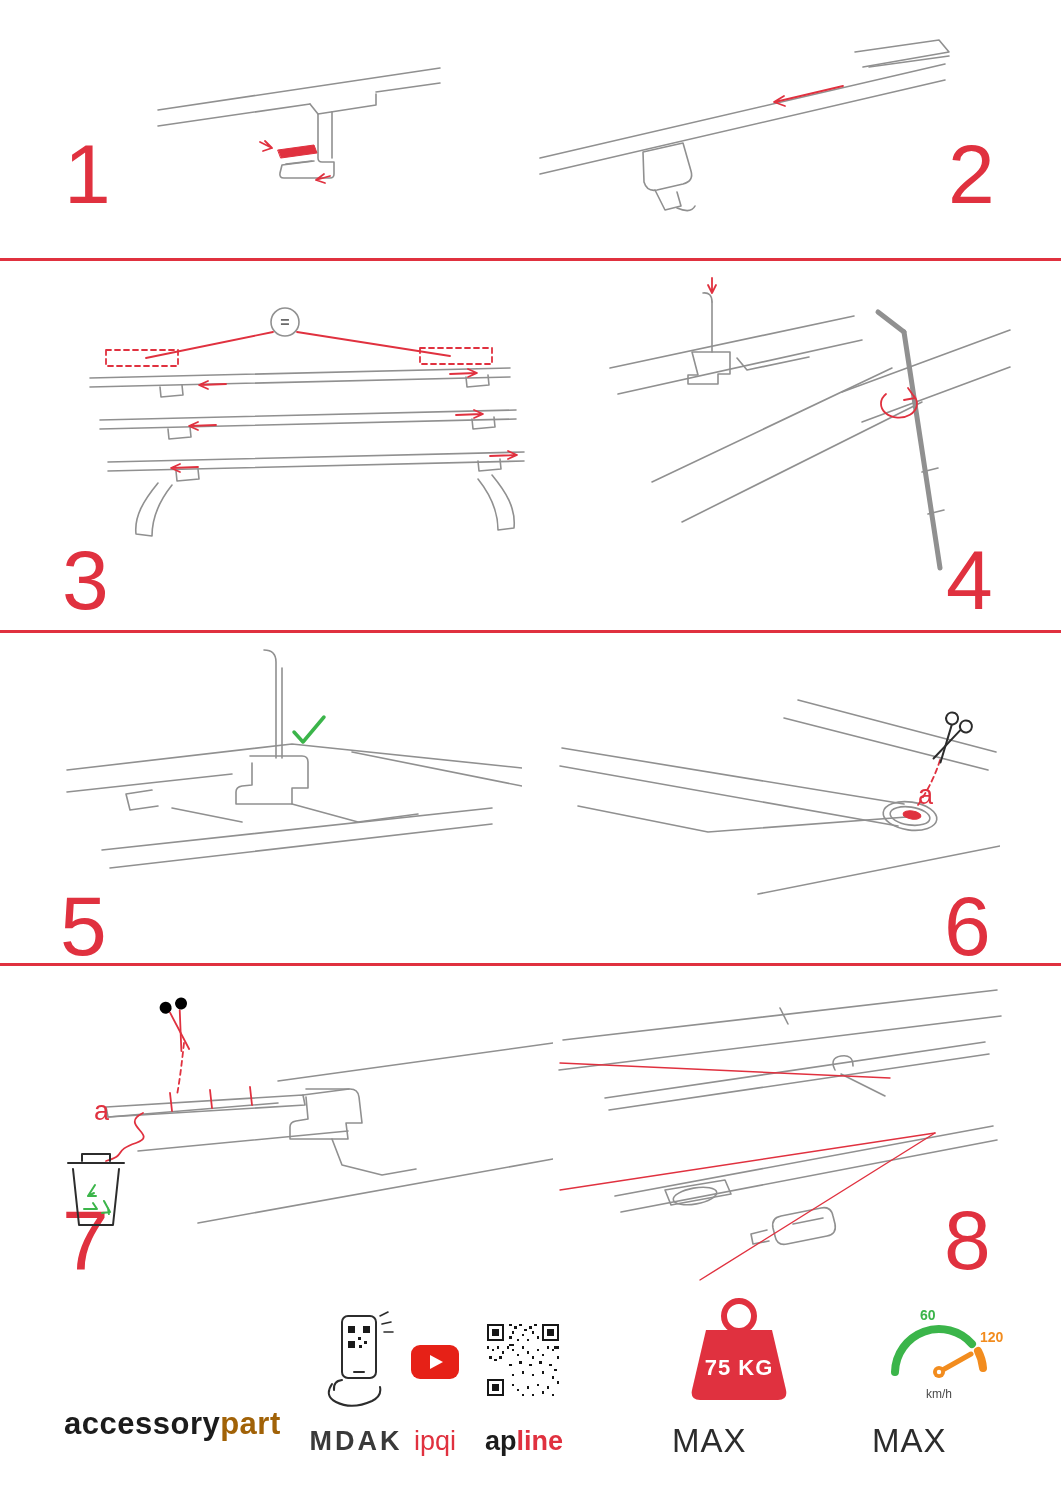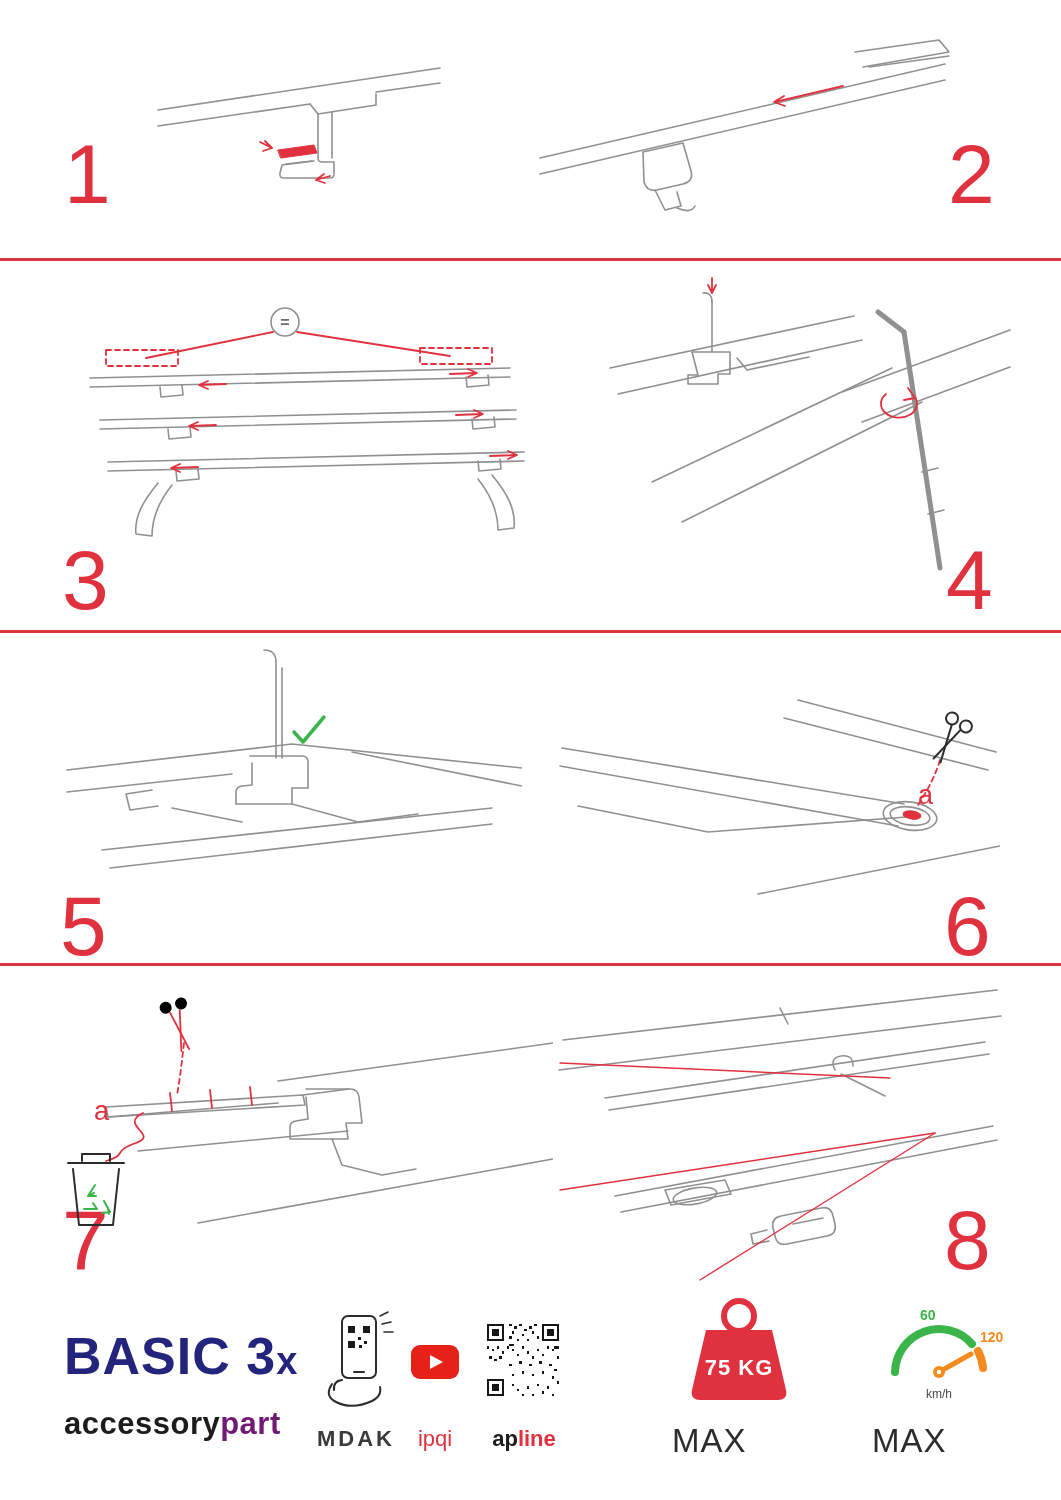--- a/index.html
+++ b/index.html
@@ -26,22 +26,22 @@
   .t-weight{fill:#ffffff;font-size:22px;font-weight:700;text-anchor:middle;letter-spacing:1px}
   .t-60{fill:#3bb54a;font-size:14px;font-weight:700}
   .t-120{fill:#f28c1e;font-size:14px;font-weight:700}
   .t-kmh{fill:#4a4a4a;font-size:12px;text-anchor:middle}
 
   .label-a{position:absolute;color:#e0313f;font-size:27px;line-height:1}
 
   .basic{position:absolute;left:64px;top:1330px;color:#24247d;font-weight:700;font-size:52px;line-height:1;letter-spacing:1px}
   .basic .x{font-size:38px}
   .accpart{position:absolute;left:64px;top:1408px;font-size:31px;font-weight:700;color:#1c1c1c;line-height:1;letter-spacing:.5px}
-  .accpart .part{color:#701a75}
-  .logolabel{position:absolute;text-align:center;font-size:22px;line-height:1}
+  .accpart .part{color:#a16207}
+  .logolabel{position:absolute;text-align:center;font-size:27px;line-height:1}
   .mdak{color:#3a3a3a;letter-spacing:3px;font-weight:600}
   .ipqi{color:#e0313f;font-weight:400}
   .apline{color:#1c1c1c;font-weight:700}
   .apline .line{color:#e0313f}
   .maxlabel{position:absolute;font-size:33px;color:#2c2c2c;font-weight:500;letter-spacing:1px;line-height:1}
 </style>
 </head>
 <body>
 
 <div class="page">
@@ -249,21 +249,20 @@
       <path d="M248,246 l30,-6"></path>
       <path d="M222,252 l-16,4 l2,10 l16,-3"></path>
     </g>
     <g class="red">
       <path d="M15,85 L345,100" style="stroke-width:1.4"></path>
       <path d="M15,212 L390,155" style="stroke-width:1.4"></path>
       <path d="M155,302 L390,155" style="stroke-width:1.4"></path>
     </g>
   </svg>
 
-  <div class="basic"><span>BASIC 3</span><span class="x">x</span></div>
   <div class="accpart"><span>accessory</span><span class="part">part</span></div>
 
   <svg class="ill" style="left:318px;top:1310px;width:78px;height:98px" viewBox="0 0 78 98">
     <g class="blk">
       <rect x="24" y="6" width="34" height="62" rx="6" style="fill:none;stroke:#2c2c2c;stroke-width:2"></rect>
       <path d="M36,62 h10"></path>
       <path d="M62,6 l8,-4 M64,14 l9,-2 M66,22 l9,0" style="stroke-width:1.6"></path>
       <path d="M14,74 q-8,12 4,18 q16,8 36,-1 q10,-5 8,-14"></path>
       <path d="M24,70 q-9,1 -8,10"></path>
     </g>

